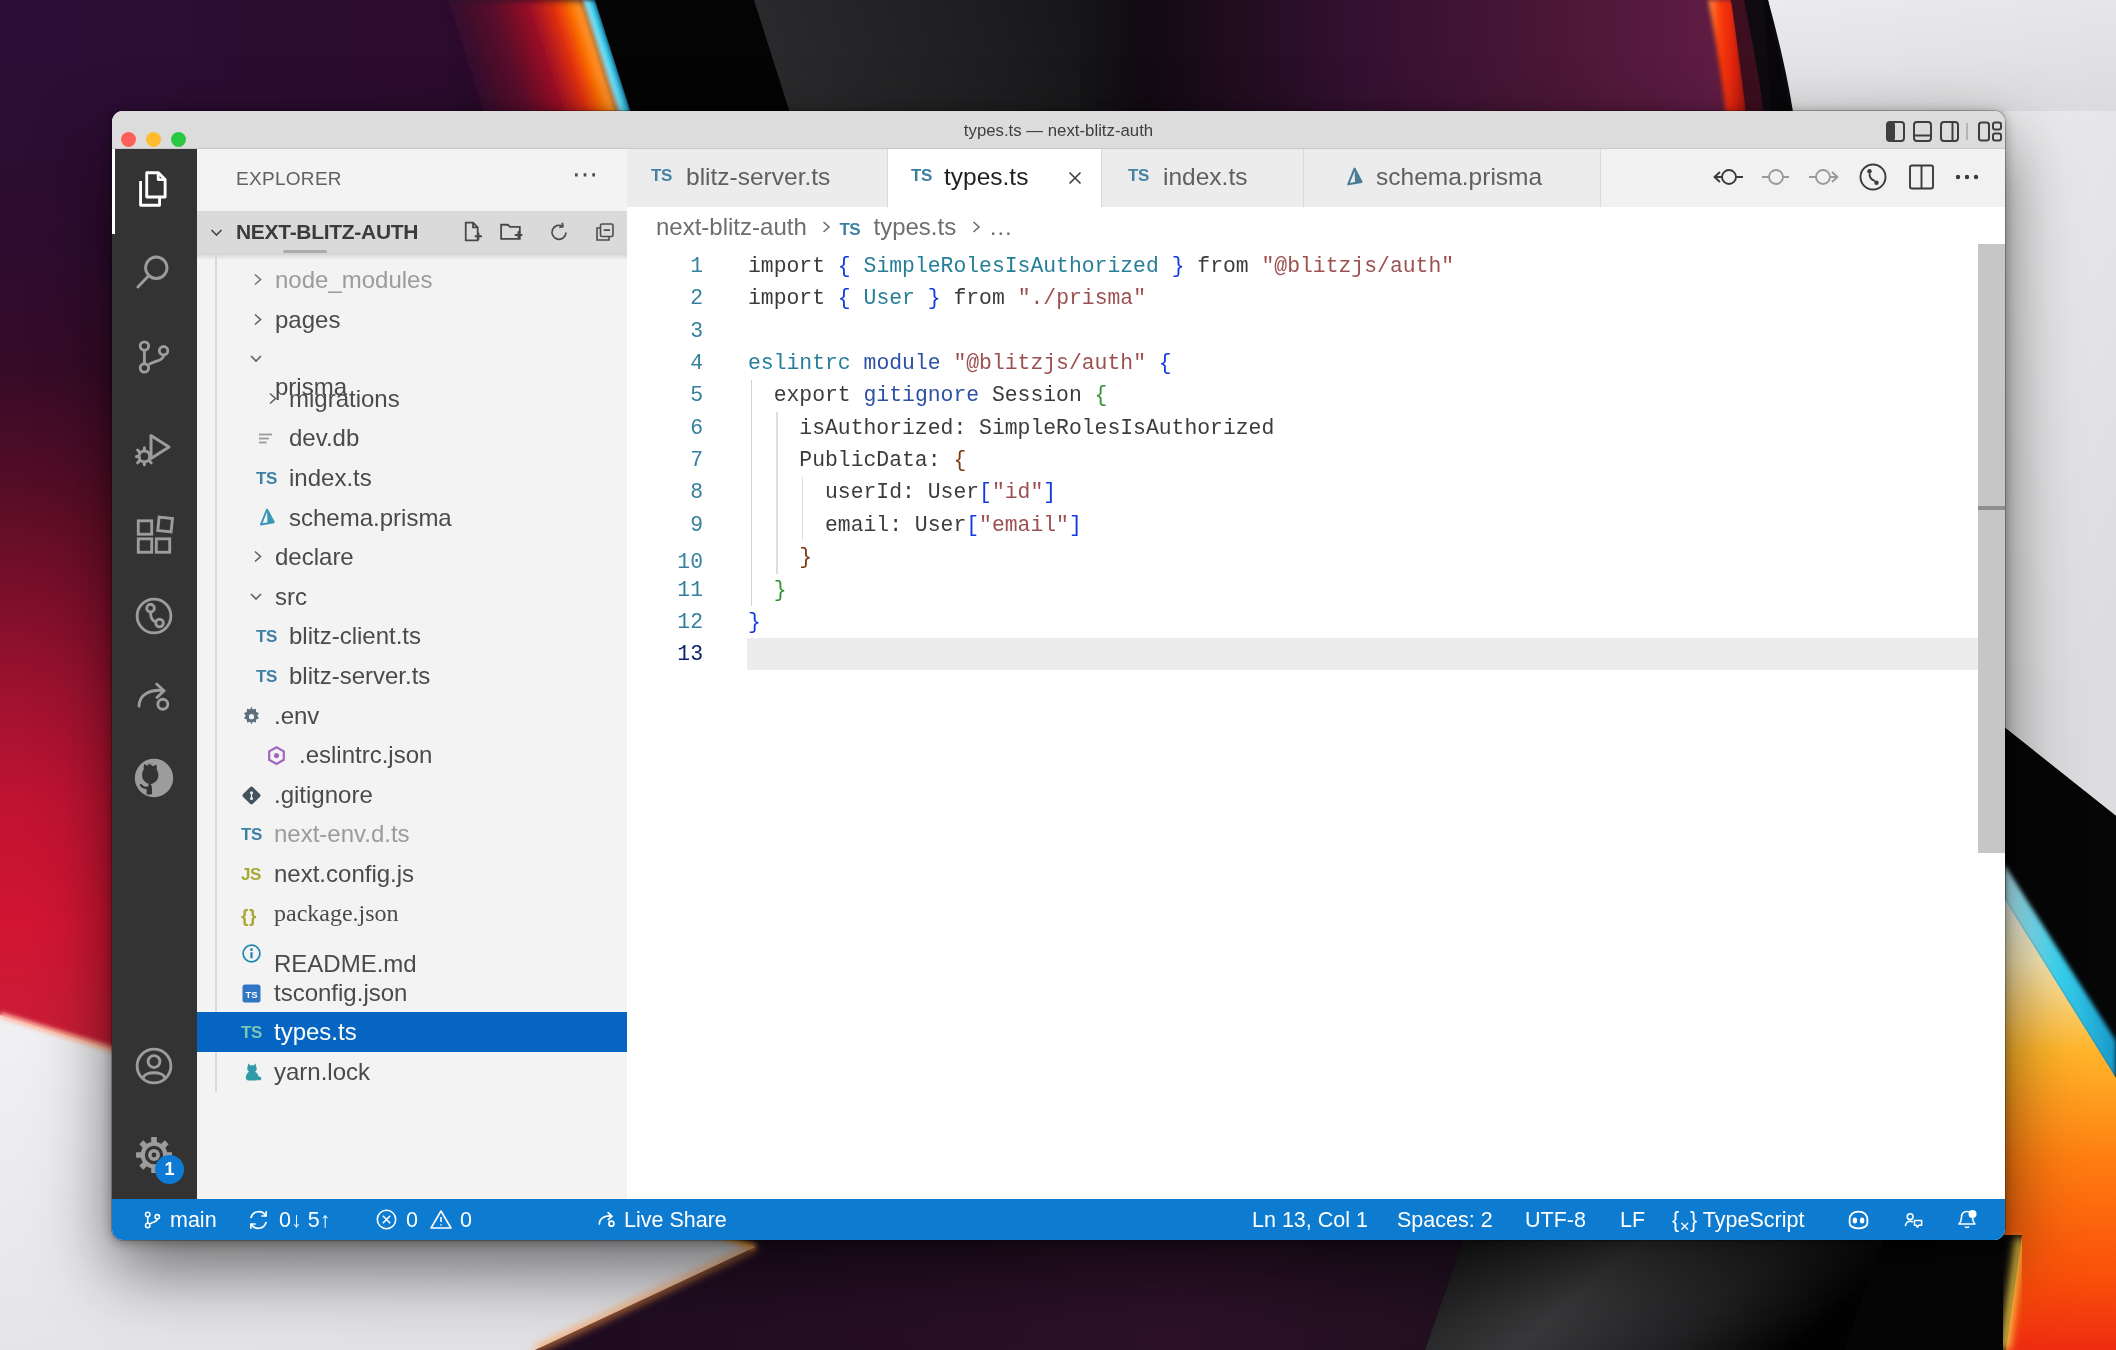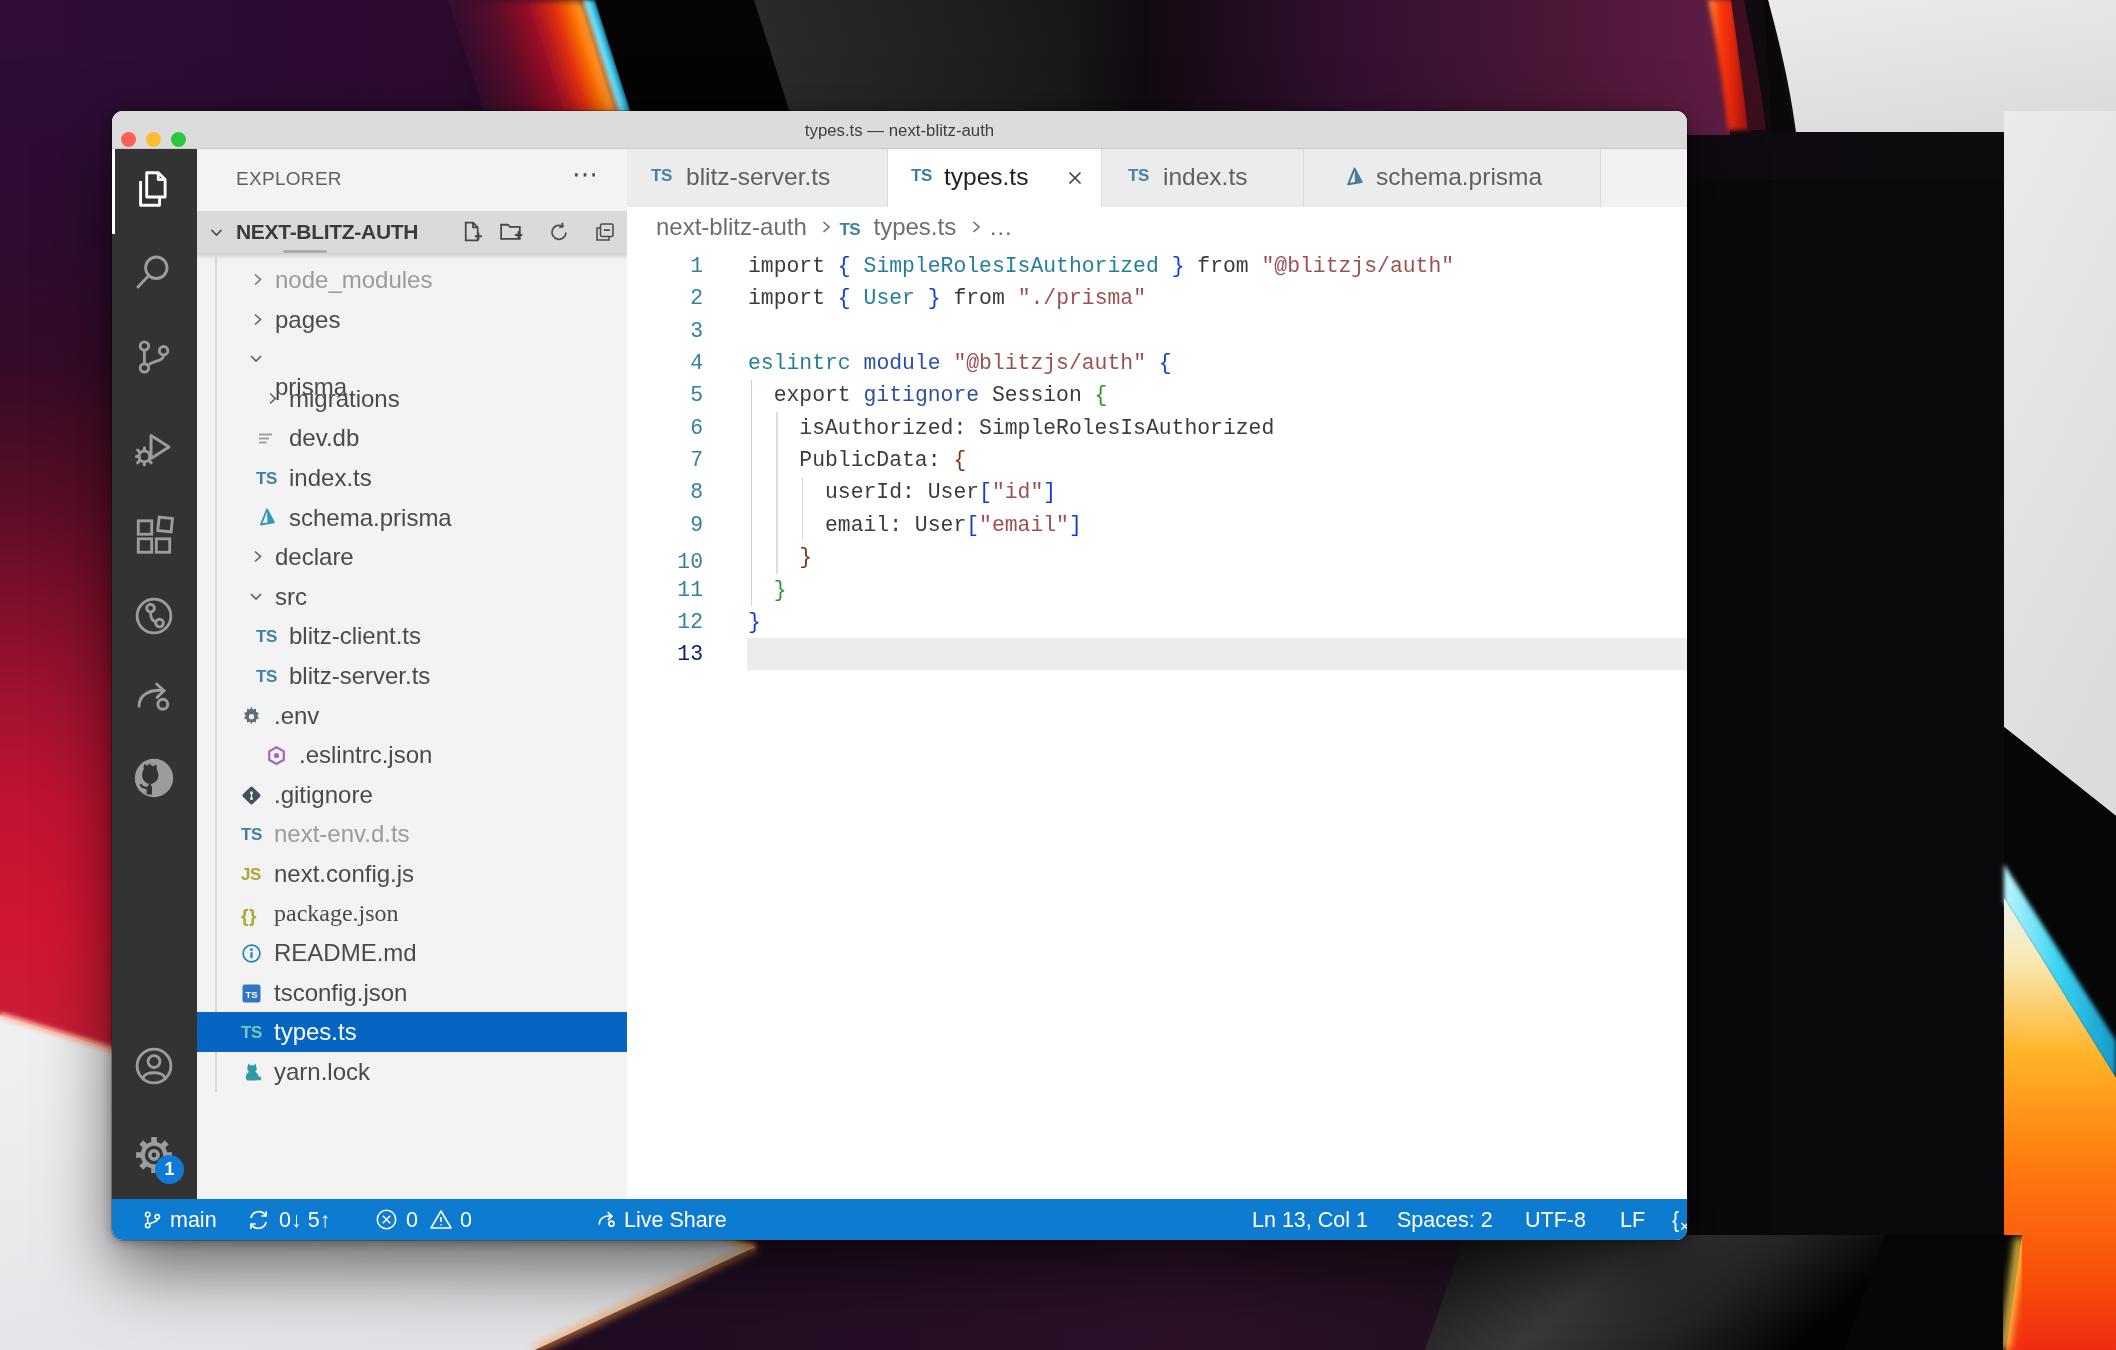--- a/index.html
+++ b/index.html
@@ -1,20 +1,20 @@
 <!DOCTYPE html>
 <html><head>
 <meta charset="utf-8">
 <style>
   html,body{margin:0;padding:0;width:2116px;height:1350px;overflow:hidden;background:#0c0c0e;}
   *{box-sizing:border-box;}
   body{font-family:"Liberation Sans",sans-serif;-webkit-font-smoothing:antialiased;}
   .abs{position:absolute;}
   #bg{position:absolute;left:0;top:0;width:2116px;height:1350px;}
-  #win{position:absolute;left:112px;top:111px;width:1575px;height:1129px;border-radius:11px;
+  #win{position:absolute;left:112px;top:111px;width:1893px;height:1129px;border-radius:11px;
        background:#ffffff;box-shadow:0 0 0 1px rgba(0,0,0,.22),0 30px 70px rgba(0,0,0,.55),0 2px 12px rgba(0,0,0,.35);overflow:hidden;}
   
   #titlebar{position:absolute;left:0;top:0;width:100%;height:38px;background:#dcdcdc;border-bottom:1px solid #c9c9c9;}
   .tl{position:absolute;top:21px;width:15px;height:15px;border-radius:50%;}
   #title-text{position:absolute;top:0;left:0;width:100%;height:38px;line-height:40px;text-align:center;
       font-size:16.8px;color:#3e3e3e;}
   
   #activitybar{position:absolute;left:0;top:38px;width:85px;height:1050px;background:#333333;}
   #sidebar{position:absolute;left:85px;top:38px;width:430px;height:1050px;background:#f3f3f3;}
   #editor{position:absolute;left:515px;top:38px;width:1378px;height:1050px;background:#fff;}
@@ -373,21 +373,21 @@
       <div class="ti" style="top:744.6px;">
           <span class="jsletters" style="left:44px;font-size:19px;">{ }</span>
           <span class="tl2" style="left:77px;font-family:Liberation Serif, serif;">package.json</span>
         </div>
       <div class="ti" style="top:784.2px;">
           <svg class="chev" style="left:44px;top:10px;" width="21" height="21" viewBox="0 0 21 21">
             <circle cx="10.5" cy="10.5" r="8.4" fill="none" stroke="#2088b0" stroke-width="1.7"></circle>
             <circle cx="10.5" cy="6.7" r="1.4" fill="#2088b0"></circle>
             <rect x="9.4" y="9.2" width="2.2" height="6" fill="#2088b0"></rect>
           </svg>
-          <span class="tl2" style="left:77px;">README.md</span>
+          <span class="tl2" style="left:77px;margin-top:11px;">README.md</span>
         </div>
       <div class="ti" style="top:823.8px;">
           <svg class="chev" style="left:44px;top:10px;" width="21" height="21" viewBox="0 0 21 21">
             <rect x="1.5" y="1.5" width="18" height="18" rx="2.5" fill="#3076c4"></rect>
             <text x="10.5" y="14.6" text-anchor="middle" font-family="Liberation Sans" font-size="9.5" font-weight="700" fill="#ffffff">TS</text>
           </svg>
           <span class="tl2" style="left:77px;">tsconfig.json</span>
         </div>
       <div class="ti" style="top:863.4px;background:#0665c2;">
           <span class="tsletters" style="left:44px;color:#79c7b7;">TS</span>

